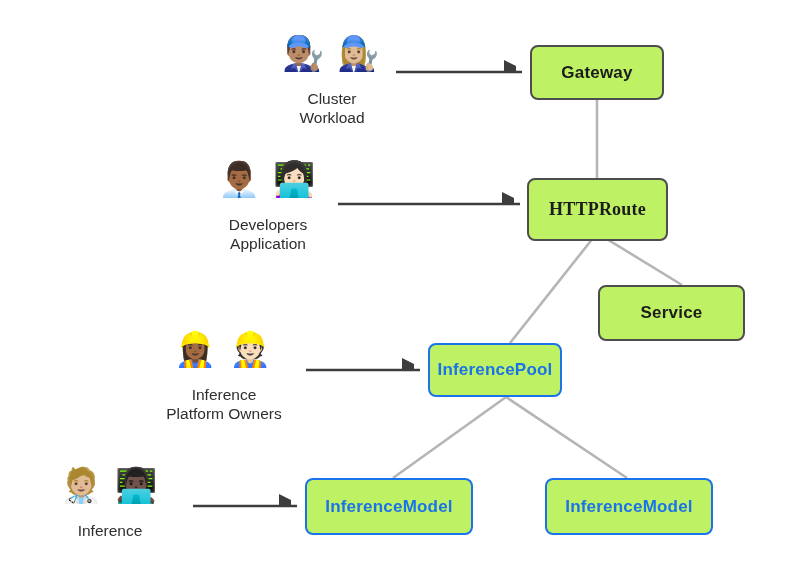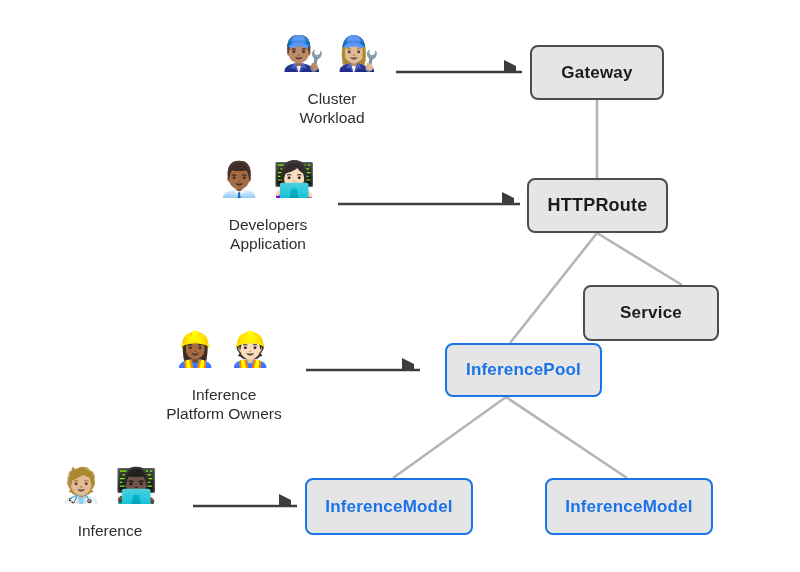--- a/index.html
+++ b/index.html
@@ -33,34 +33,34 @@
   .conn { stroke: var(--connector); stroke-width: 2.6; fill: none; }
   .arrowline { stroke: var(--arrow); stroke-width: 2.4; fill: none; }
   .arrowhead-path { fill: var(--arrow); }
 
   .node {
     position: absolute;
     z-index: 2;
     display: flex;
     align-items: center;
     justify-content: center;
-    background: #e5e5e5;
+    background: #bef264;
     border-radius: 8px;
     font-weight: 700;
     font-size: 17px;
     letter-spacing: 0.2px;
     box-sizing: border-box;
   }
   .node.dark { border: 2.5px solid var(--box_border_dark); color: var(--box_text_dark); }
   .node.blue { border: 2.5px solid var(--box_border_blue); color: var(--box_text_blue); }
 
   .n-gateway          { left: 530px; top: 45px;  width: 134px; height: 55px; }
-  .n-httproute        { left: 527px; top: 178px; width: 141px; height: 55px; font-size: 18px; }
-  .n-service          { left: 583px; top: 285px; width: 136px; height: 56px; }
-  .n-inferencepool    { left: 445px; top: 343px; width: 157px; height: 54px; }
+  .n-httproute        { left: 527px; top: 178px; width: 141px; height: 63px; font-size: 18px; font-family: Liberation Serif, serif; }
+  .n-service          { left: 598px; top: 285px; width: 147px; height: 56px; }
+  .n-inferencepool    { left: 428px; top: 343px; width: 134px; height: 54px; }
   .n-inferencemodel1  { left: 305px; top: 478px; width: 168px; height: 57px; }
   .n-inferencemodel2  { left: 545px; top: 478px; width: 168px; height: 57px; }
 
   .persona {
     position: absolute;
     z-index: 2;
     width: 180px;
     text-align: center;
   }
   .persona .emoji {

